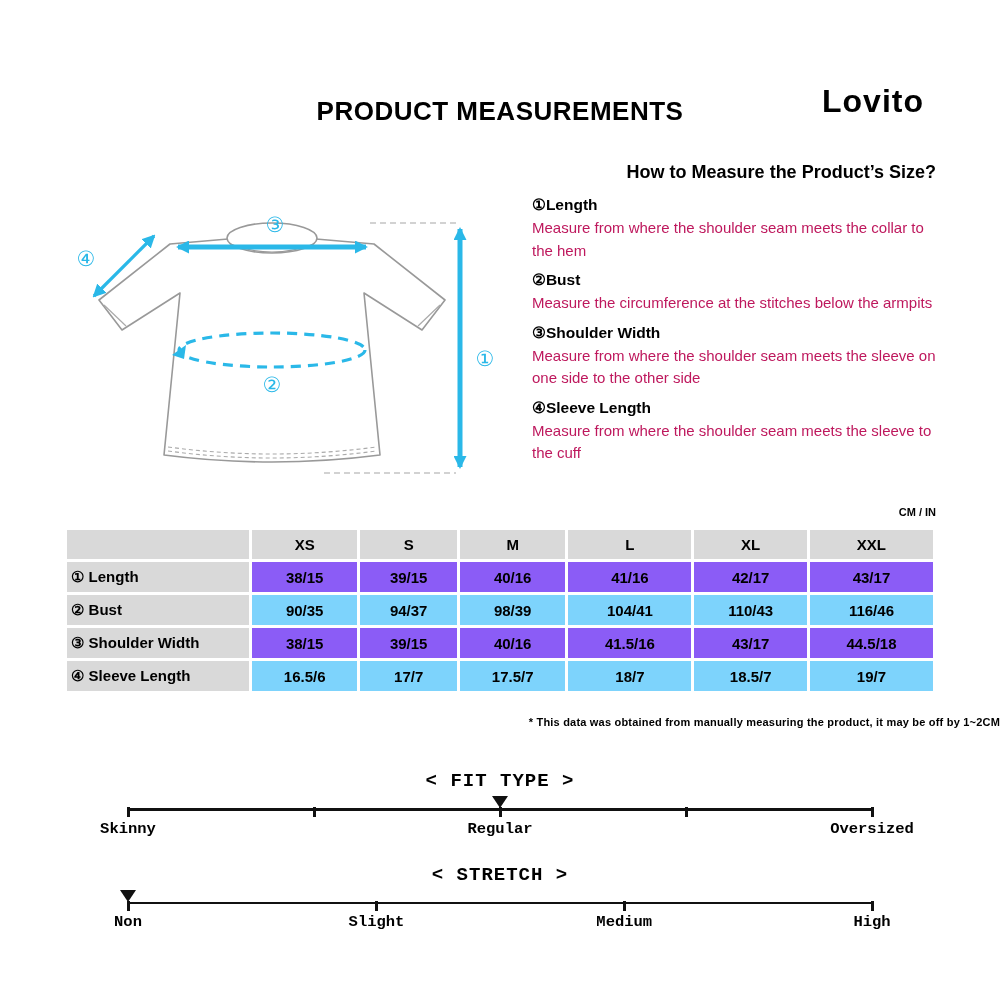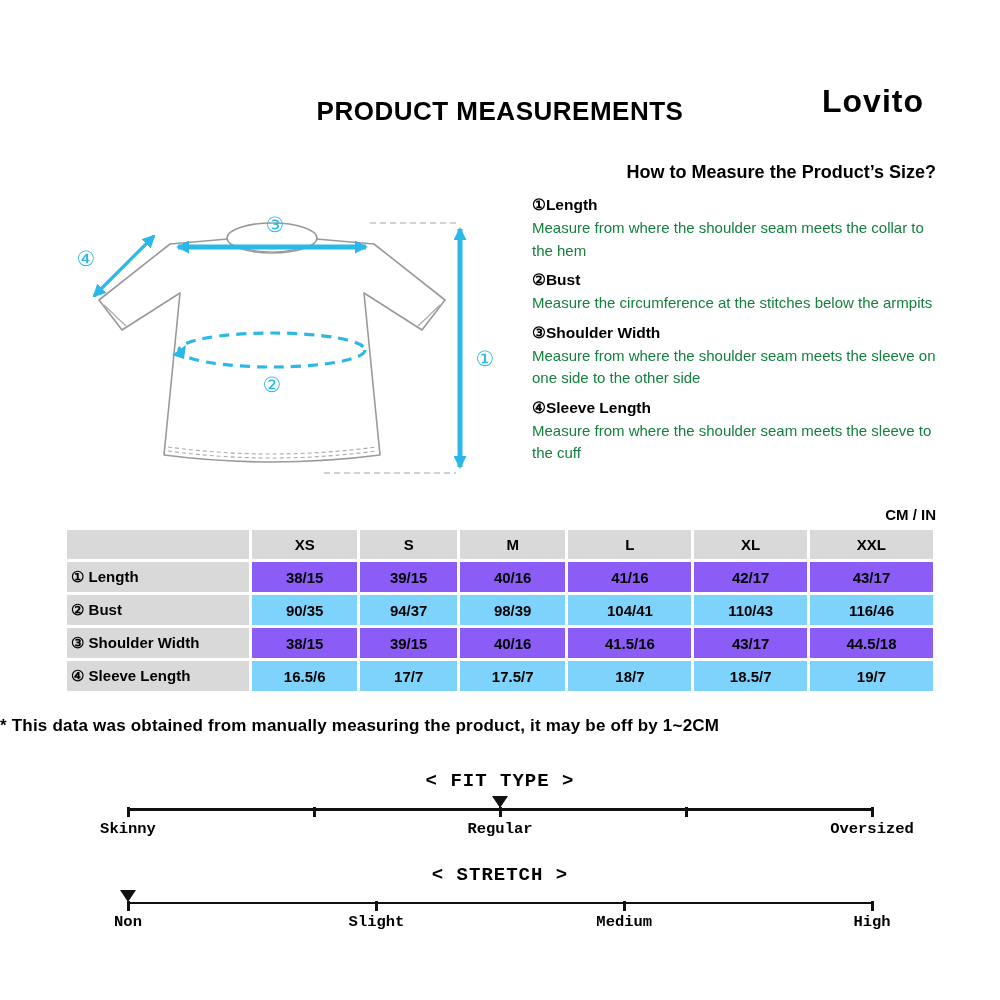--- a/index.html
+++ b/index.html
@@ -13,36 +13,36 @@
     font-size:26px; font-weight:bold; letter-spacing:0.5px;
   }
   .brand {
     position:absolute; top:44px; right:76px; font-size:32px; font-weight:bold;
     letter-spacing:1px;
   }
   .diagram { position:absolute; left:52px; top:166px; width:480px; height:300px; }
   .guide { position:absolute; left:532px; top:123px; width:404px; }
   .guide-heading { font-size:18px; font-weight:bold; margin-bottom:13px;text-align:right; }
   .g-label { font-size:15.5px; font-weight:bold; margin:9px 0 3px; }
-  .g-desc { font-size:15px; color:#15803d; line-height:1.5; }
-  .unit-label { position:absolute; top:467px; right:64px; font-size:15px; font-weight:bold; }
+  .g-desc { font-size:15px; color:#be185d; line-height:1.5; }
+  .unit-label { position:absolute; top:467px; right:64px; font-size:11px; font-weight:bold; }
   .size-table {
     position:absolute; left:64px; top:488px; width:872px;
     border-collapse:separate; border-spacing:3px;
   }
   .size-table th, .size-table td {
     font-size:15px; padding:6px 4px; text-align:center; font-weight:bold;
   }
   .size-table th { background:#d9d9d9; }
   .size-table td.row-label { background:#d9d9d9; text-align:left; }
   .size-table tr.r-odd  td.val { background:#8b5cf6; }
   .size-table tr.r-even td.val { background:#7dd3fc; }
   .footnote {
-    position:absolute; top:677px; left:0; right:0; text-align:left;
-    font-size:17px; font-weight:bold; letter-spacing:0.2px;
+    position:absolute; top:677px; left:0; right:0; text-align:right;
+    font-size:11px; font-weight:bold; letter-spacing:0.2px;
   }
   .scales { position:absolute; top:731px; left:0; right:0;font-family:Liberation Mono, monospace; }
   .scale + .scale { margin-top:22px; }
   .scale-title { text-align:center; font-size:19px; font-weight:bold; letter-spacing:1px; margin-bottom:16px; }
   .track { position:relative; width:744px; height:2.5px; background:#111; margin:0 auto; }
   .tick { position:absolute; top:-1px; width:2.5px; height:10px; background:#111; margin-left:-1px; }
   .tri {
     position:absolute; top:-12px; width:0; height:0; transform:translateX(-50%);
     border-left:8px solid transparent; border-right:8px solid transparent; border-top:12px solid #111;
   }

